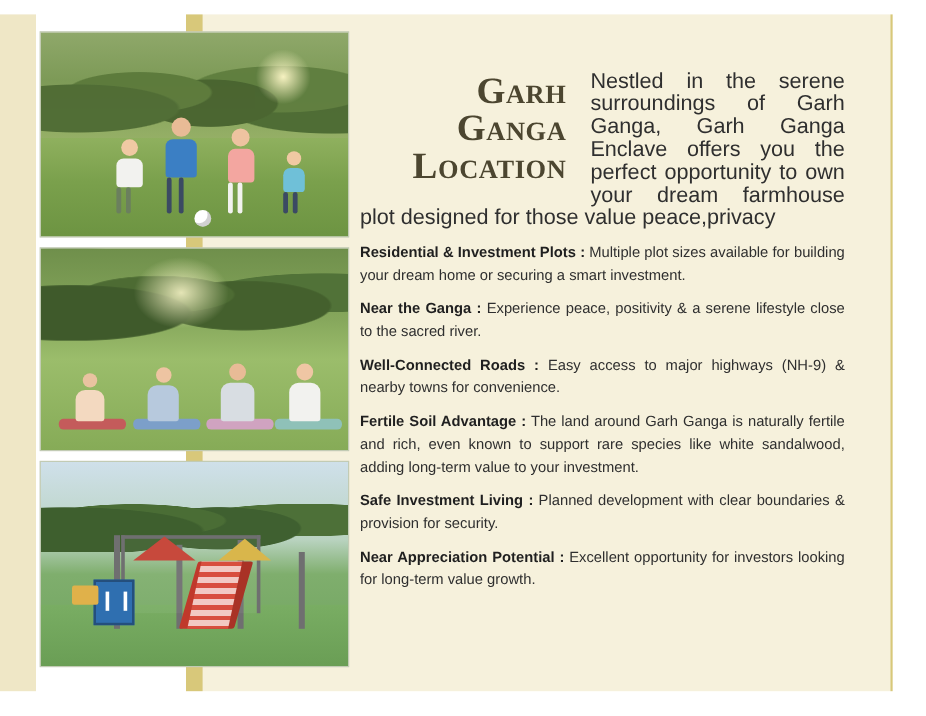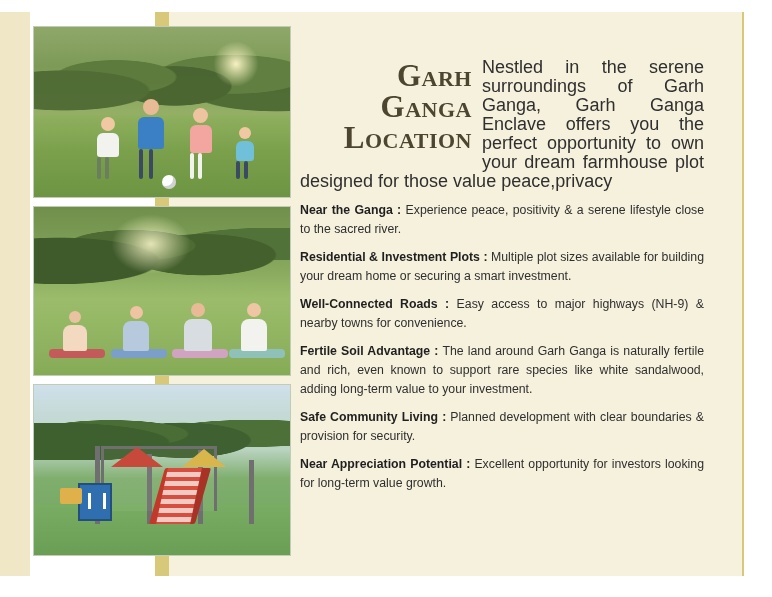--- a/index.html
+++ b/index.html
@@ -264,21 +264,21 @@
   
   .content {
     position: absolute;
     left: 300px;
     top: 58px;
     width: 404px;
   }
   .headline {
     float: left;
     width: 172px;
-    margin: 2px 10px 2px 0;
+    margin: 2px 20px 2px 0;
     text-align: right;
     font-family: "Liberation Serif", serif;
     font-variant: small-caps;
     font-weight: bold;
     font-size: 31px;
     line-height: 31px;
     letter-spacing: .5px;
     color: #4c4630;
   }
   .headline .l2 { display: block; }
@@ -405,33 +405,33 @@
     <div class="headline">
       <span class="l1">Garh</span>
       <span class="l2">Ganga</span>
       <span class="l3">Location</span>
     </div>
 
     <p class="intro">Nestled in the serene surroundings of Garh Ganga, Garh Ganga Enclave offers you the perfect opportunity to own your dream farmhouse plot designed for those value peace,privacy</p>
 
     <div class="features">
       <p class="feature">
+        <span class="term">Residential &amp; Investment Plots :</span><span> Multiple plot sizes available for building your dream home or securing a smart investment.</span>
+      </p>
+      <p class="feature">
         <span class="term">Near the Ganga :</span><span> Experience peace, positivity &amp; a serene lifestyle close to the sacred river.</span>
       </p>
       <p class="feature">
-        <span class="term">Residential &amp; Investment Plots :</span><span> Multiple plot sizes available for building your dream home or securing a smart investment.</span>
-      </p>
-      <p class="feature">
         <span class="term">Well-Connected Roads :</span><span> Easy access to major highways (NH-9) &amp; nearby towns for convenience.</span>
       </p>
       <p class="feature">
         <span class="term">Fertile Soil Advantage :</span><span> The land around Garh Ganga is naturally fertile and rich, even known to support rare species like white sandalwood, adding long-term value to your investment.</span>
       </p>
       <p class="feature">
-        <span class="term">Safe Community Living :</span><span> Planned development with clear boundaries &amp; provision for security.</span>
+        <span class="term">Safe Investment Living :</span><span> Planned development with clear boundaries &amp; provision for security.</span>
       </p>
       <p class="feature">
         <span class="term">Near Appreciation Potential :</span><span> Excellent opportunity for investors looking for long-term value growth.</span>
       </p>
     </div>
 
   </div>
 
 </div>
 

